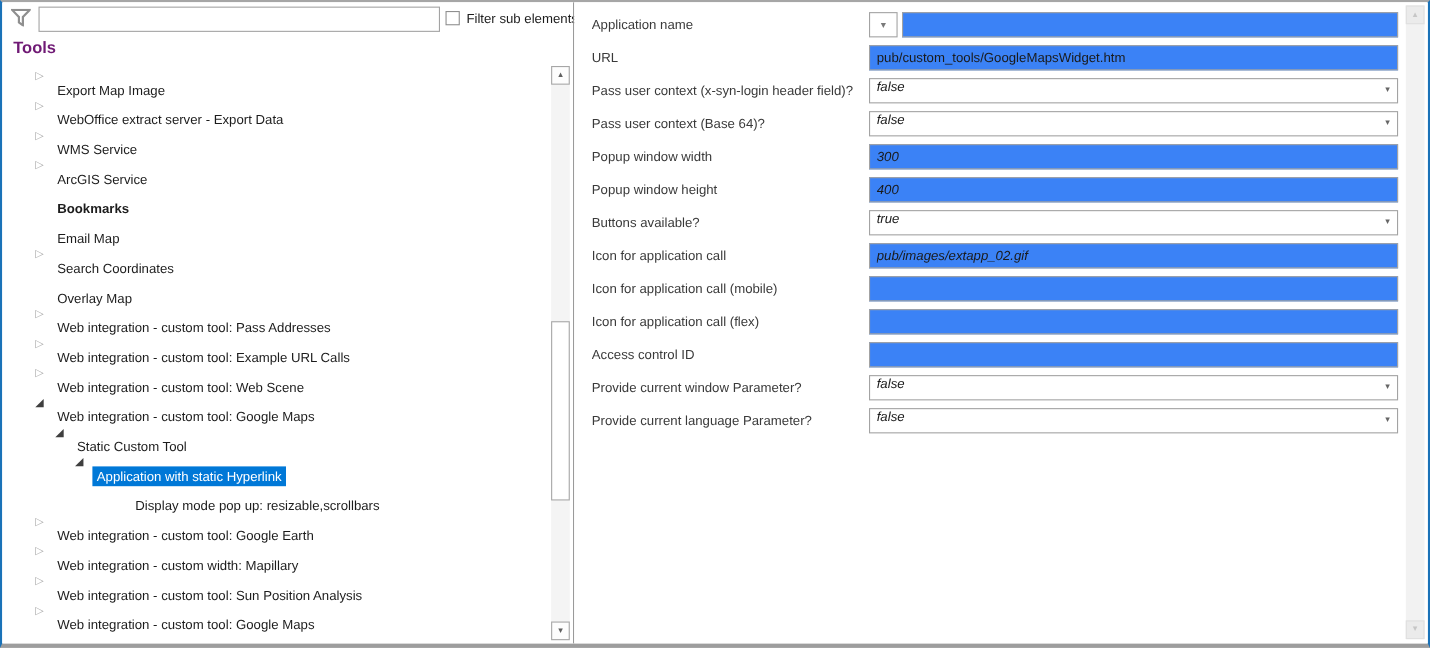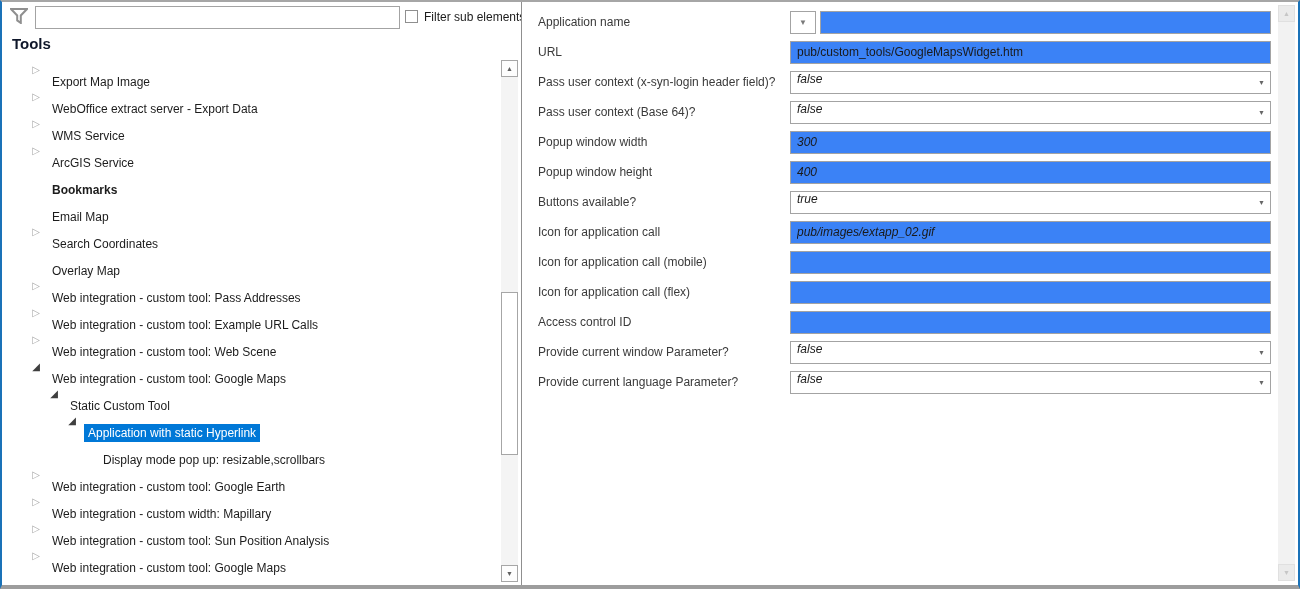--- a/index.html
+++ b/index.html
@@ -23,21 +23,21 @@
     position:absolute; left:33px; top:4px; width:365px; height:23px;
     border:1px solid #a3a3a3; padding:0 6px; font:12px "Liberation Sans",sans-serif;
     color:#1a1a1a; outline:none;
   }
   .checkbox {
     position:absolute; left:403px; top:8px; width:13px; height:13px;
     background:#fff; border:1px solid #8f8f8f;
   }
   .cb-label { position:absolute; left:422px; top:8px; font-size:12px; color:#1c1c1c; white-space:nowrap; }
 
-  .panel-title { position:absolute; left:10px; top:33px; font-size:15px; font-weight:bold; color:#0f172a; }
+  .panel-title { position:absolute; left:10px; top:33px; font-size:15px; font-weight:bold; color:#701a75; }
 
   .tree { position:absolute; left:0; top:54px; right:22px; bottom:4px; overflow:hidden; }
   .tree-row { height:27px; display:flex; align-items:center; font-size:12px; color:#1c1c1c; white-space:nowrap; cursor:default; }
   .tw { flex:0 0 16px; width:16px; text-align:center; line-height:1; }
   .tw.collapsed { color:#a9a9a9; font-size:10px; }
   .tw.expanded  { color:#3f3f3f; font-size:10px; }
   .tl { margin-left:4px; padding:2px 4px;margin-top:24px; }
   .tl.sel { background:#0078d7; color:#fff; }
 
   
@@ -145,21 +145,21 @@
           <span class="tl">Web integration - custom tool: Google Maps</span>
         </div>
         <div class="tree-row" style="padding-left: 44px;">
           <span class="tw expanded">◢</span>
           <span class="tl">Static Custom Tool</span>
         </div>
         <div class="tree-row" style="padding-left: 62px;">
           <span class="tw expanded">◢</span>
           <span class="tl sel">Application with static Hyperlink</span>
         </div>
-        <div class="tree-row" style="padding-left: 77px;">
+        <div class="tree-row" style="padding-left: 97px;">
           <span class="tw leaf"></span>
           <span class="tl">Display mode pop up: resizable,scrollbars</span>
         </div>
         <div class="tree-row" style="padding-left: 26px;">
           <span class="tw collapsed">▷</span>
           <span class="tl">Web integration - custom tool: Google Earth</span>
         </div>
         <div class="tree-row" style="padding-left: 26px;">
           <span class="tw collapsed">▷</span>
           <span class="tl">Web integration - custom width: Mapillary</span>

